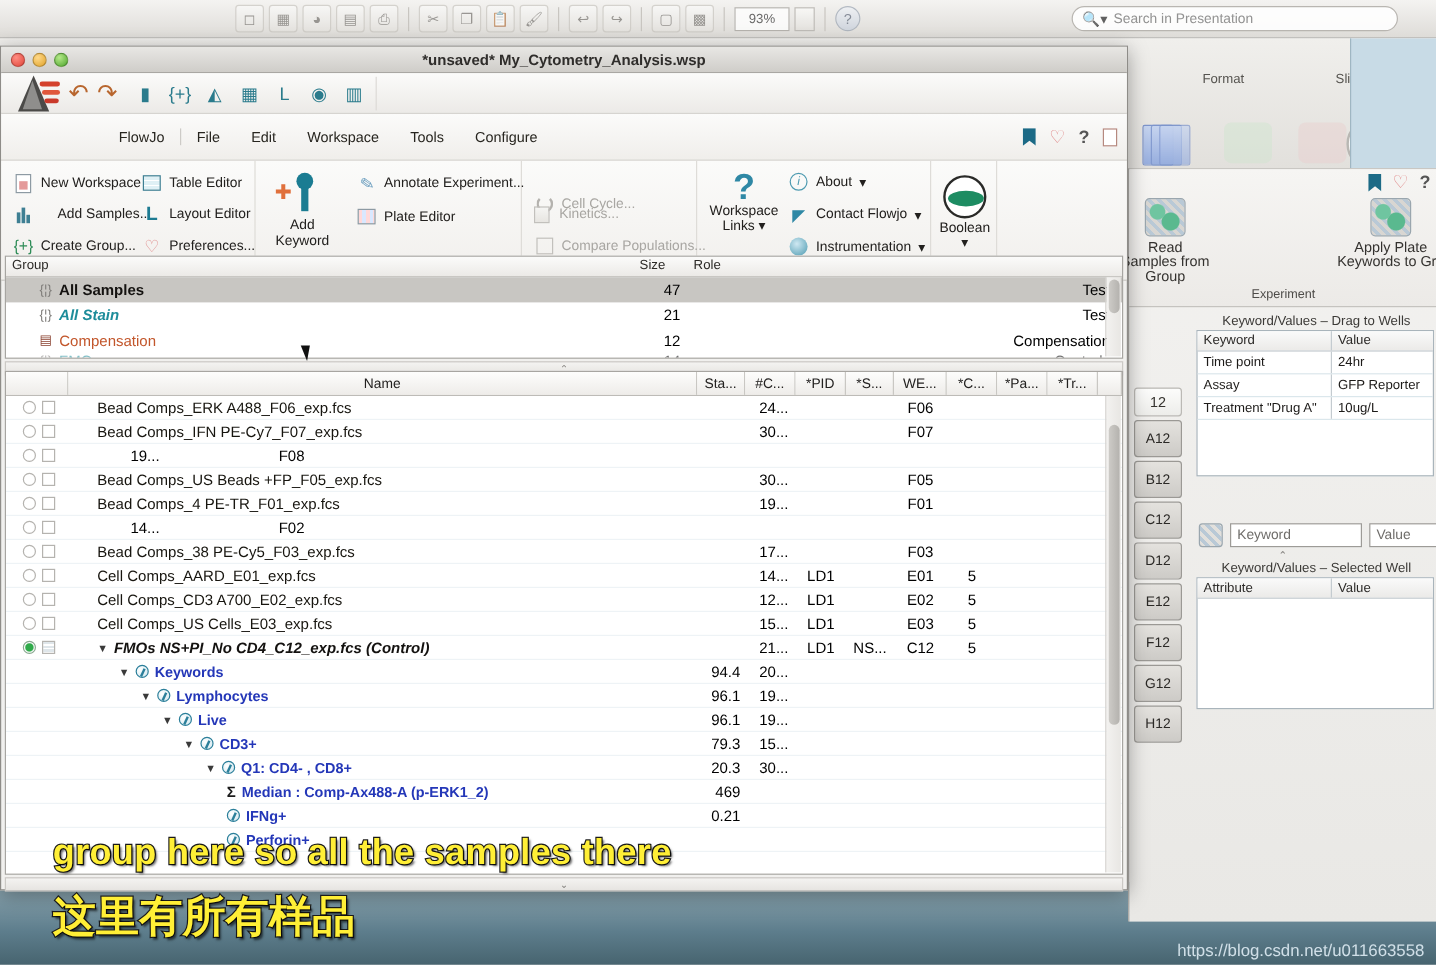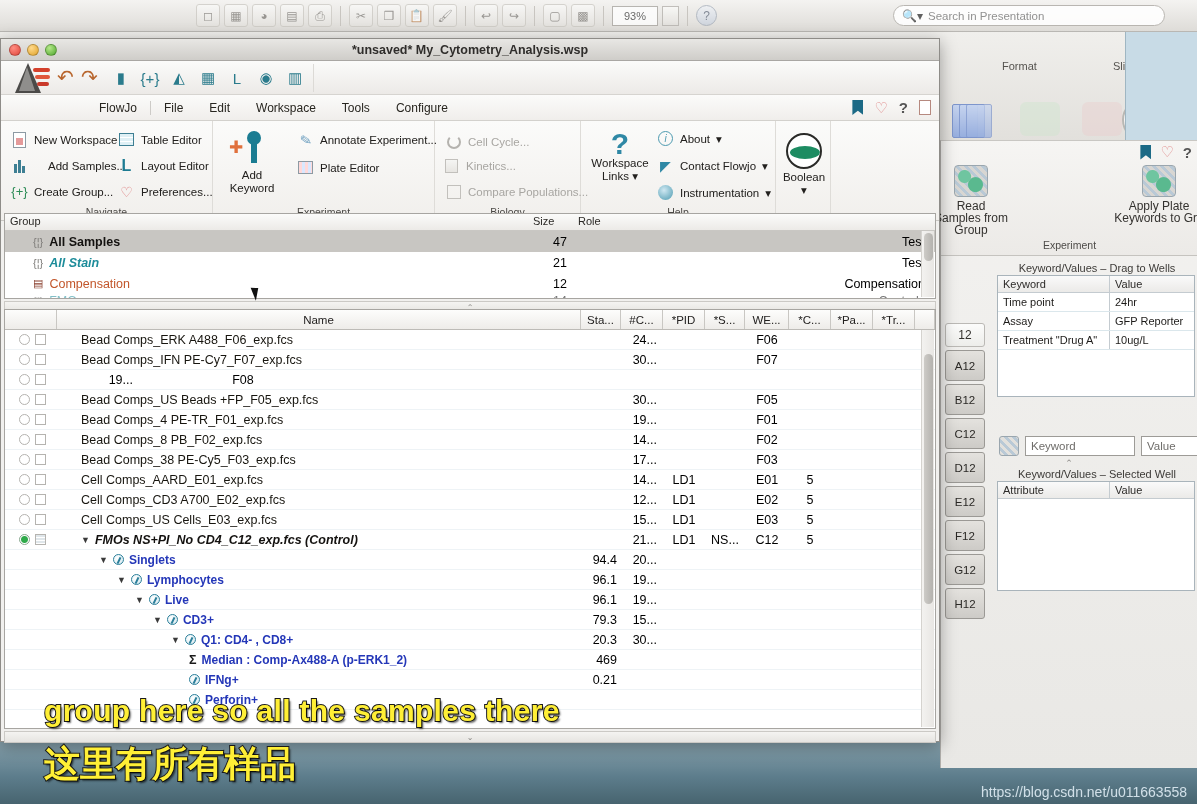--- a/index.html
+++ b/index.html
@@ -212,21 +212,21 @@
 
   .tb-undo{ position:absolute; font-size:20px; color:#b8662e; }
   .tb-group{
     position:absolute; left:110px; top:3px; height:28px;
     border-right:1px solid #dcdad6; padding-right:8px;
     display:flex; align-items:center; gap:9px;
   }
   .tb-ic{ width:20px;height:22px; display:flex;align-items:center;justify-content:center;font-size:15px;color:#2a7b8c;}
 
   #fj-menubar{
-    height:26px; background:linear-gradient(#fbfbfa,#f0eeeb);
+    height:39px; background:linear-gradient(#fbfbfa,#f0eeeb);
     border-bottom:1px solid #d3d1cd; display:flex; align-items:center;
     position:relative;
   }
   #fj-menubar .mi{
     font-size:12px; color:#27251f; padding:0 13px; cursor:default;
   }
   #fj-menubar .mi.first{ padding-left:98px; }
   .menu-sep{ width:1px;height:14px;background:#cdcbc7; }
   .mb-right{ position:absolute; right:8px; display:flex; gap:11px; align-items:center;}
 
@@ -651,21 +651,21 @@
       <div class="ritem" style="left:84px;top:38px;">
         <span class="gi">
             <span class="sq-plate"></span>
           </span>
         <span>Plate Editor</span>
       </div>
       <div class="gl">Experiment</div>
     </div>
 
     <div class="rgroup" style="left:434px;width:146px;">
-      <div class="ritem dim" style="left:10px;top:12px;">
+      <div class="ritem dim" style="left:10px;top:27px;">
         <span class="gi">
             <span class="sq-circ"></span>
           </span>
         <span>Cell Cycle...</span>
       </div>
       <div class="ritem dim" style="left:8px;top:36px;">
         <span class="gi">
             <span class="sq-kin"></span>
           </span>
         <span>Kinetics...</span>
@@ -860,21 +860,20 @@
           <div class="c-c"></div>
           <div class="c-pa"></div>
           <div class="c-tr"></div>
           <div class="c-tail"></div>
         </div>
         <div class="st-row">
           <div class="c-check">
             <span class="rad"></span>
             <span class="chk"></span>
           </div>
-          <div class="c-name" style="padding-left: 24px;"><span>Bead Comps_8 PB_F02_exp.fcs</span></div>
           <div class="c-sta"></div>
           <div class="c-num">14...</div>
           <div class="c-pid"></div>
           <div class="c-s"></div>
           <div class="c-we">F02</div>
           <div class="c-c"></div>
           <div class="c-pa"></div>
           <div class="c-tr"></div>
           <div class="c-tail"></div>
         </div>
@@ -959,21 +958,21 @@
           <div class="c-c">5</div>
           <div class="c-pa"></div>
           <div class="c-tr"></div>
           <div class="c-tail"></div>
         </div>
         <div class="st-row">
           <div class="c-check"></div>
           <div class="c-name" style="padding-left: 42px; display: flex; align-items: center; gap: 5px;">
             <span class="tri">▼</span>
             <span class="gate-ic"></span>
-            <span class="gate">Singlets</span>
+            <span class="gate">Keywords</span>
           </div>
           <div class="c-sta">94.4</div>
           <div class="c-num">20...</div>
           <div class="c-pid"></div>
           <div class="c-s"></div>
           <div class="c-we"></div>
           <div class="c-c"></div>
           <div class="c-pa"></div>
           <div class="c-tr"></div>
           <div class="c-tail"></div>

